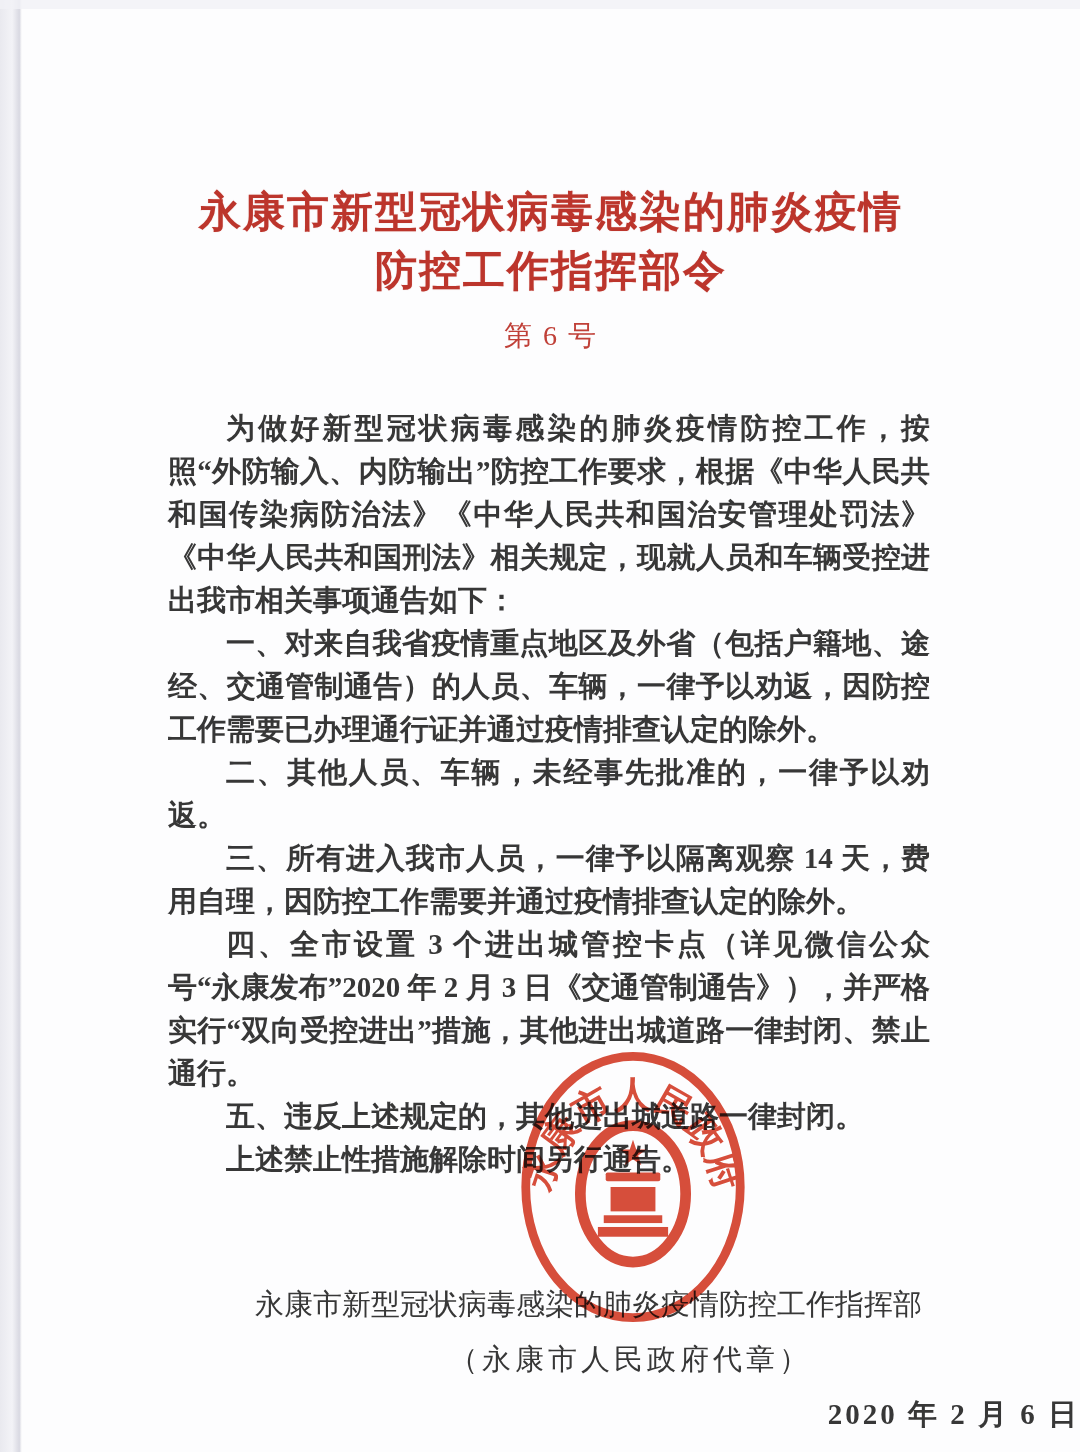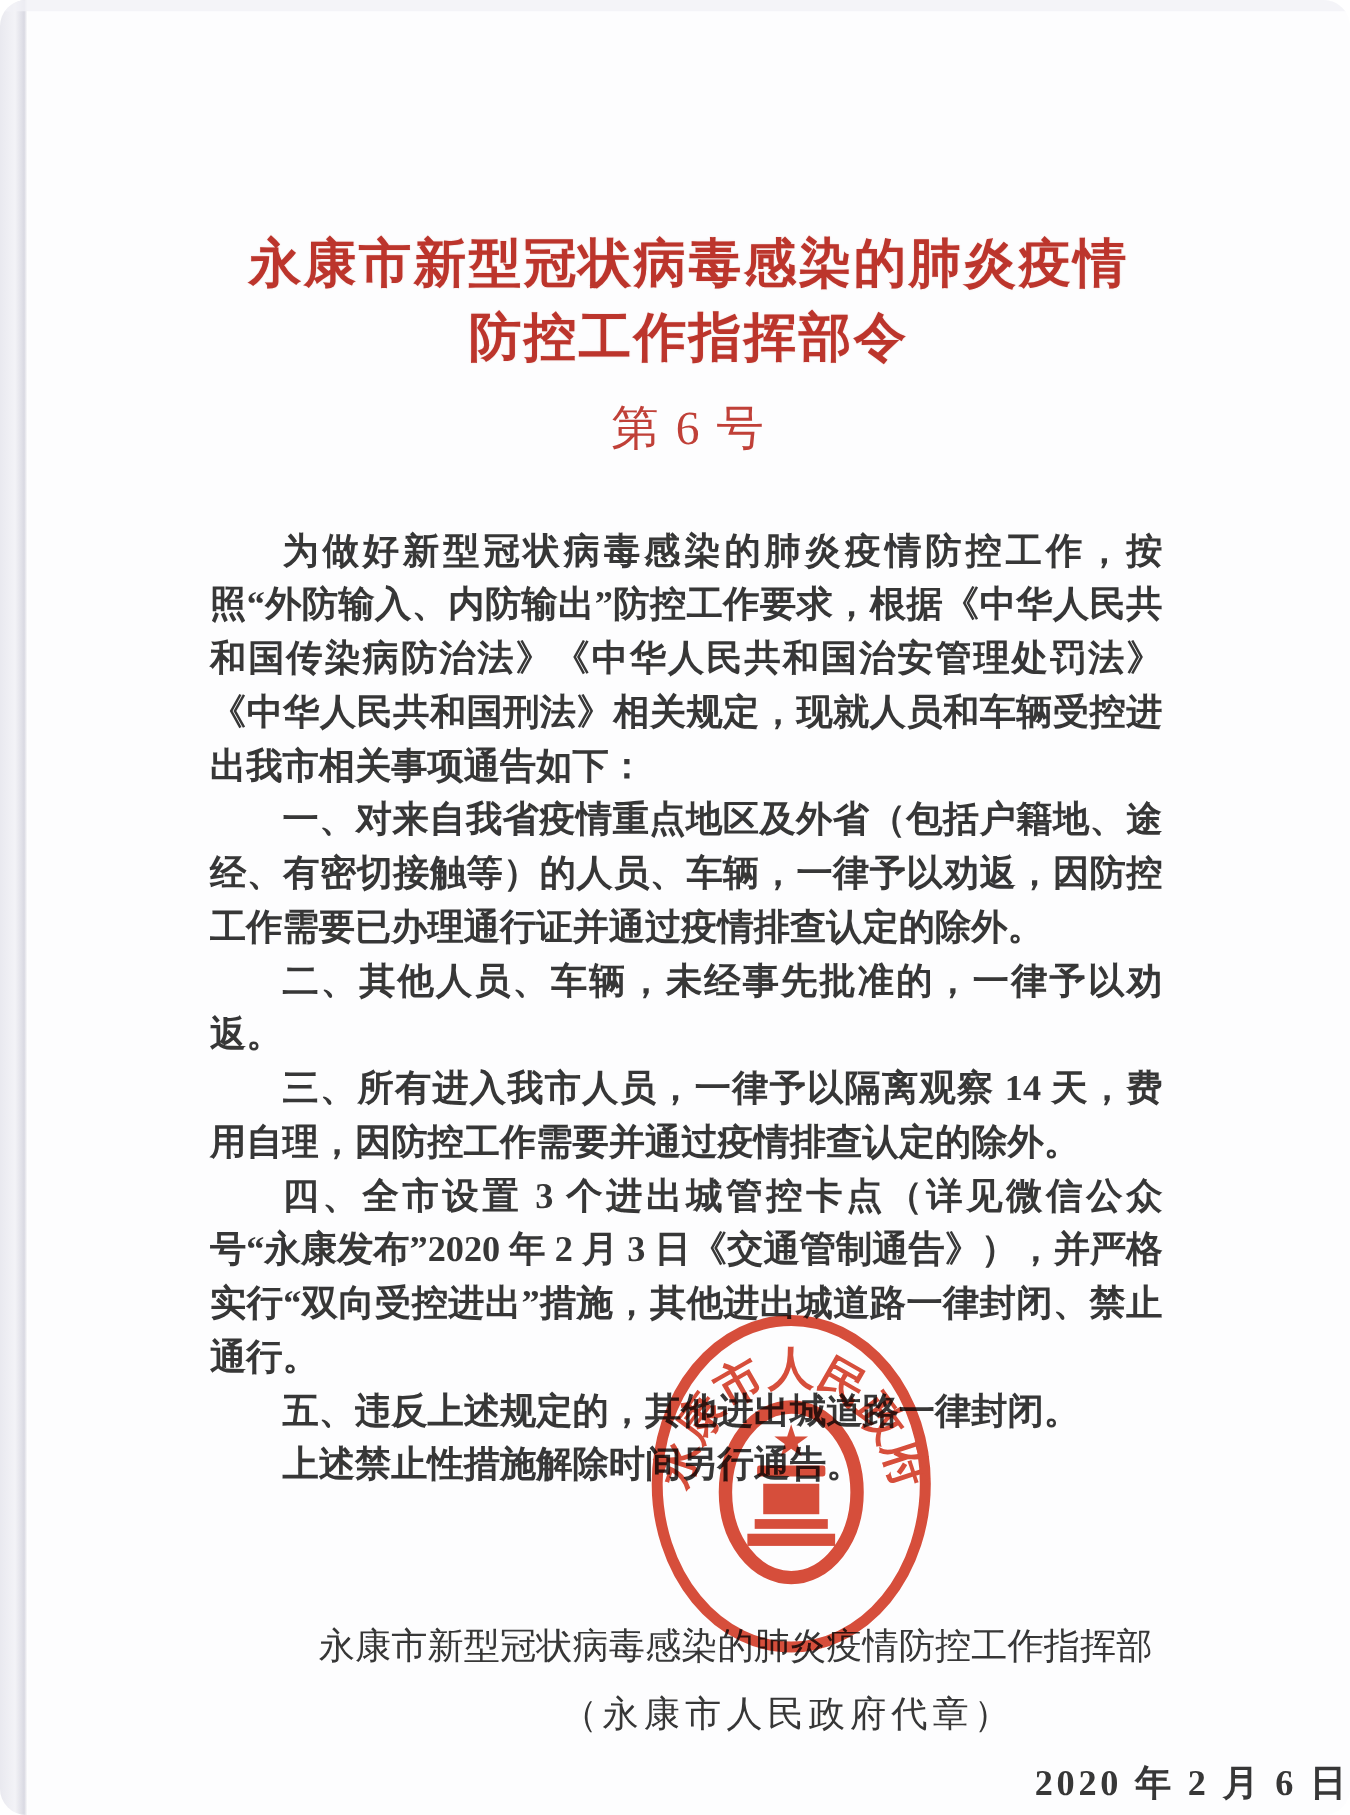--- a/index.html
+++ b/index.html
@@ -2,21 +2,20 @@
 <html><head>
 <meta charset="utf-8">
 <style>
   html,body{margin:0;padding:0;background:#ffffff;}
   .screen{
     position:relative;
     width:1080px;height:1452px;
     overflow:hidden;
     background:#fdfdfe;
     font-family:"Liberation Serif","DejaVu Serif",serif;
-    border-radius:21px;
   }
   
   .photo-edge{
     position:absolute;left:0;top:0;width:22px;height:100%;
     background:linear-gradient(to right,#e9e9ef 0%,#f3f3f7 55%,#d9d9e2 88%,#ffffff 100%);
   }
   .photo-top{
     position:absolute;left:0;top:0;right:0;height:9px;
     background:#f1f1f6;opacity:.8;
   }
@@ -30,21 +29,21 @@
     font-size:42px;line-height:59px;
     font-weight:bold;
     letter-spacing:2px;
     color:#bc352c;
     text-shadow:0 0 1px rgba(188,53,44,.35);
   }
   .title span{display:block;}
   .doc-number{
     margin-top:16px;
     text-align:center;
-    font-size:38px;
+    font-size:28px;
     color:#c04038;
     letter-spacing:2px;
   }
   .body{
     margin:52px 150px 0 146px;
     font-size:29px;
     line-height:43px;
     color:#373737;
     text-align:justify;
   }
@@ -76,21 +75,21 @@
 
     <h1 class="title">
       <span>永康市新型冠状病毒感染的肺炎疫情</span>
       <span>防控工作指挥部令</span>
     </h1>
 
     <div class="doc-number">第 6 号</div>
 
     <div class="body">
       <p>为做好新型冠状病毒感染的肺炎疫情防控工作，按照“外防输入、内防输出”防控工作要求，根据《中华人民共和国传染病防治法》《中华人民共和国治安管理处罚法》《中华人民共和国刑法》相关规定，现就人员和车辆受控进出我市相关事项通告如下：</p>
-      <p>一、对来自我省疫情重点地区及外省（包括户籍地、途经、有密切接触等）的人员、车辆，一律予以劝返，因防控工作需要已办理通行证并通过疫情排查认定的除外。</p>
+      <p>一、对来自我省疫情重点地区及外省（包括户籍地、途经、交通管制通告）的人员、车辆，一律予以劝返，因防控工作需要已办理通行证并通过疫情排查认定的除外。</p>
       <p>二、其他人员、车辆，未经事先批准的，一律予以劝返。</p>
       <p>三、所有进入我市人员，一律予以隔离观察 14 天，费用自理，因防控工作需要并通过疫情排查认定的除外。</p>
       <p>四、全市设置 3 个进出城管控卡点（详见微信公众号“永康发布”2020 年 2 月 3 日《交通管制通告》），并严格实行“双向受控进出”措施，其他进出城道路一律封闭、禁止通行。</p>
       <p>五、违反上述规定的，其他进出城道路一律封闭。</p>
       <p>上述禁止性措施解除时间另行通告。</p>
     </div>
 
     <div class="signature">
       <div class="sig-line sig-org">永康市新型冠状病毒感染的肺炎疫情防控工作指挥部</div>
       <div class="sig-line sig-behalf">（永康市人民政府代章）</div>

